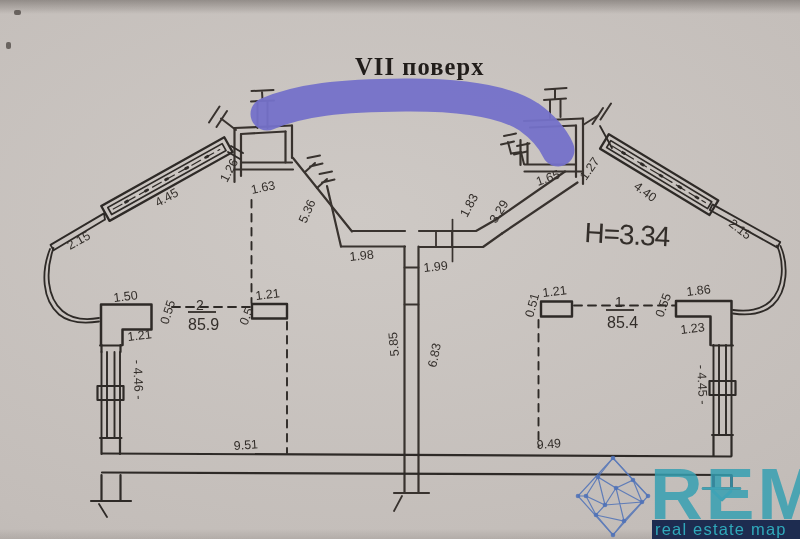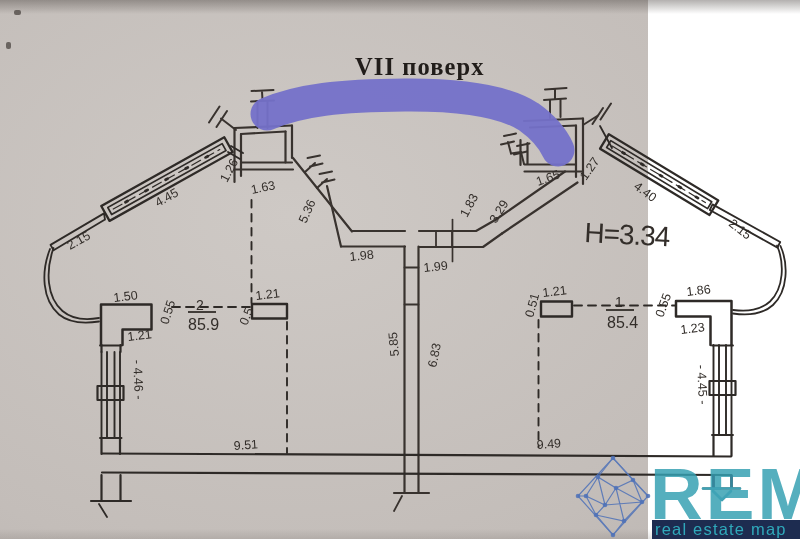--- a/index.html
+++ b/index.html
@@ -1,17 +1,17 @@
 <!DOCTYPE html>
 <html><head>
 <meta charset="utf-8">
 <style>
 html,body{margin:0;padding:0;}
 body{width:800px;height:539px;overflow:hidden;font-family:"Liberation Sans",sans-serif;}
-.page{position:relative;width:648px;height:539px;
+.page{position:relative;width:800px;height:539px;
  background:
   radial-gradient(140% 120% at 45% 40%, #cec9c5 0%, #c3bdb9 55%, #b2acaa 100%);}
 .shadeTop{position:absolute;left:0;top:0;width:800px;height:14px;
  background:linear-gradient(to bottom, rgba(75,69,65,0.42), rgba(75,69,65,0.0));}
 .shadeBot{position:absolute;left:0;bottom:0;width:800px;height:10px;
  background:linear-gradient(to top, rgba(100,94,90,0.18), rgba(100,94,90,0.0));}
 svg{position:absolute;left:0;top:0;}
 </style>
 </head>
 <body>

